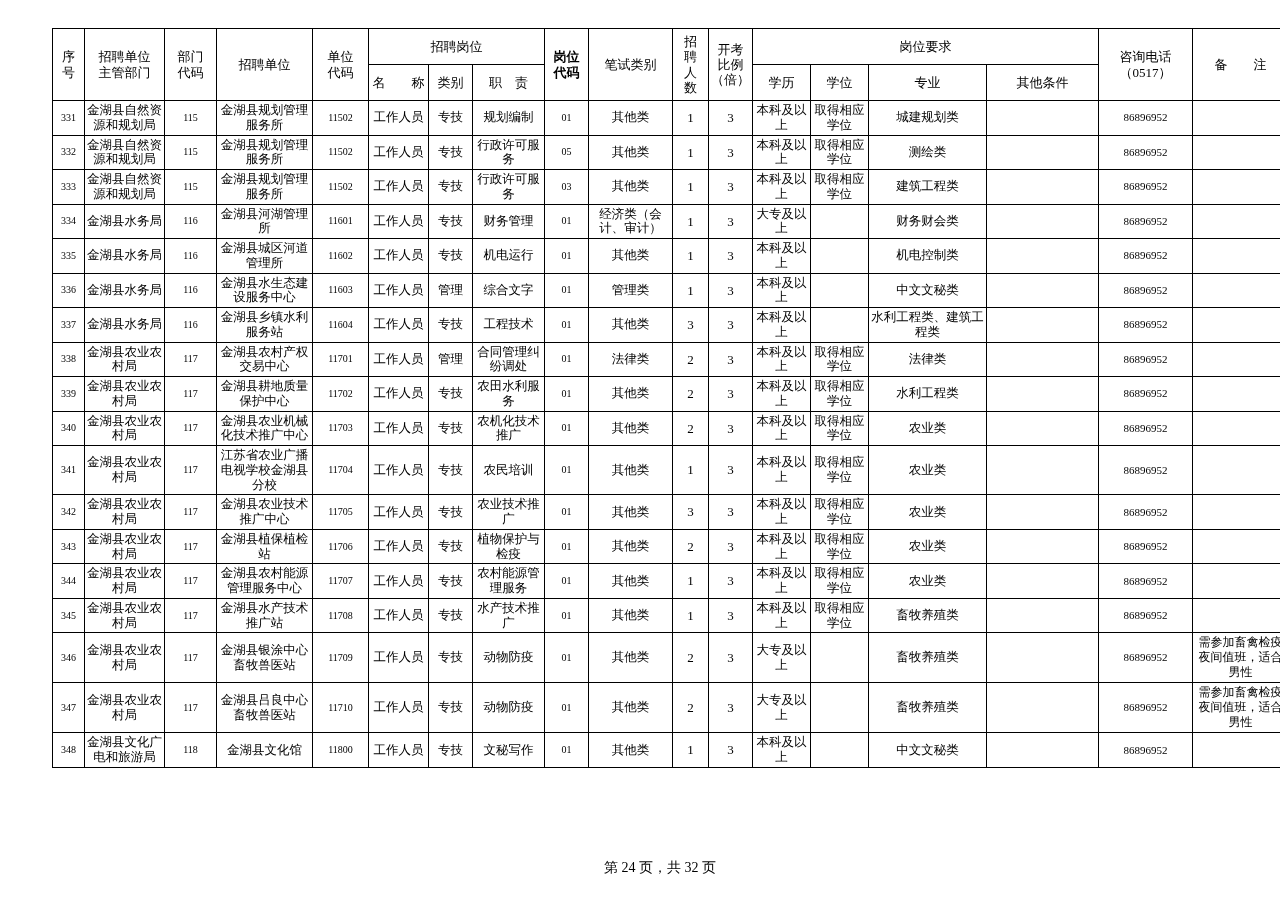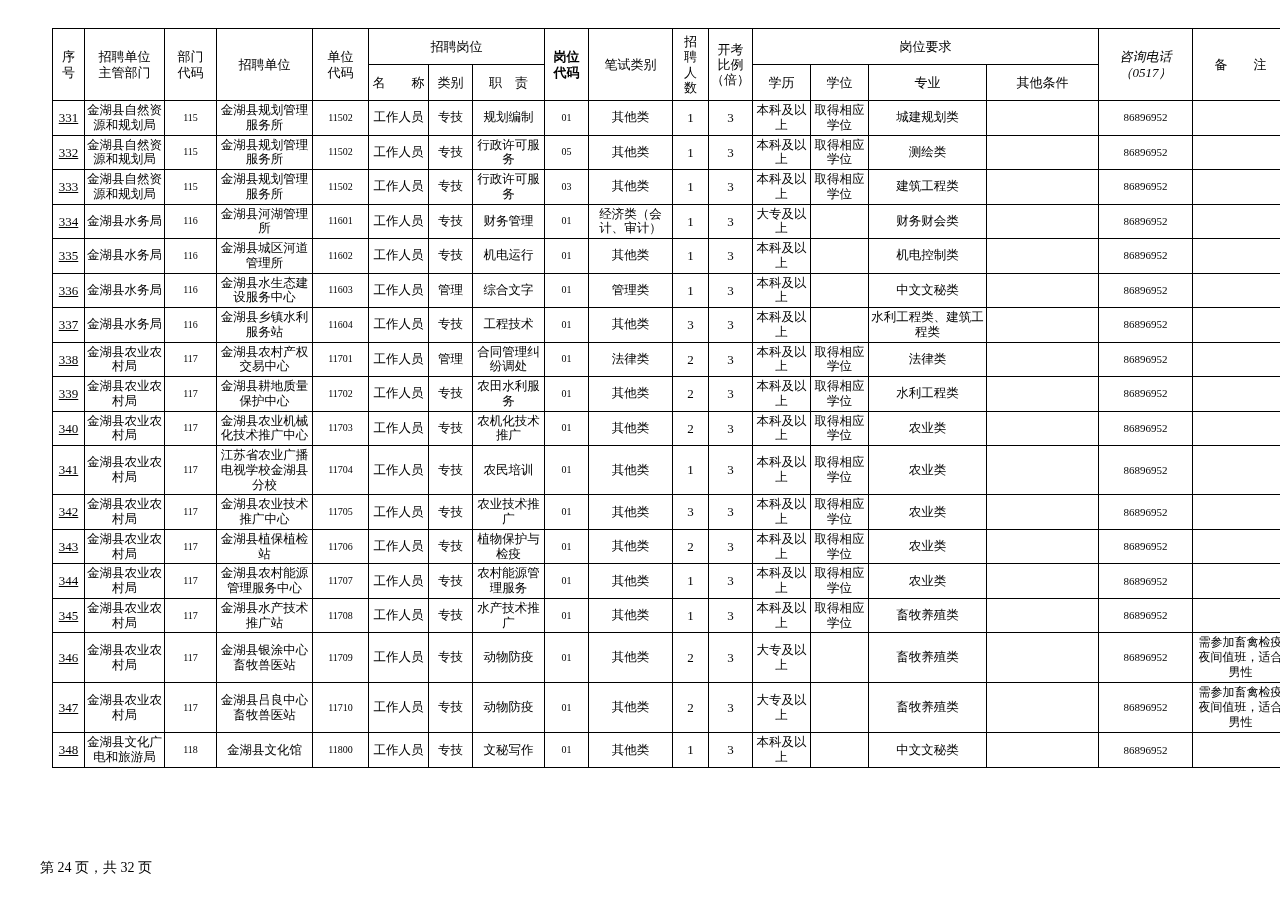--- a/index.html
+++ b/index.html
@@ -39,31 +39,31 @@
     overflow: hidden;
   }
   table.recruit thead th {
     font-weight: normal;
     font-size: 13px;
     padding: 3px 1px;
   }
   .hdr-tall {
     height: 36px;
   }
-  td.seq { font-size: 13px; text-decoration: underline; }
+  td.seq { font-size: 10px; }
   td.code { font-size: 10px; }
   td.tel { font-size: 11px; }
   td.num { font-size: 13px; }
   .note-cell { font-size: 12px; line-height: 1.25; }
   .footer {
     position: absolute;
     left: 0;
     right: 0;
     bottom: 28px;
-    text-align: left;
+    text-align: center;
     font-size: 14px;
     font-family: "Liberation Serif", "DejaVu Serif", serif;
     padding-left: 40px;
   }
   
   col.c-seq     { width: 32px; }
   col.c-super   { width: 80px; }
   col.c-deptc   { width: 52px; }
   col.c-unit    { width: 96px; }
   col.c-unitc   { width: 56px; }
@@ -122,21 +122,21 @@
 代码</th>
         <th rowspan="2">笔试类别</th>
         <th rowspan="2" style="white-space:pre-line;">招
 聘
 人
 数</th>
         <th rowspan="2" style="white-space:pre-line;margin-left:41px;">开考
 比例
 （倍）</th>
         <th colspan="4">岗位要求</th>
-        <th rowspan="2" style="white-space:pre-line;font-style:italic;">咨询电话
+        <th rowspan="2" style="white-space:pre-line;">咨询电话
 （0517）</th>
         <th rowspan="2">备　　注</th>
       </tr>
       <tr class="hdr-tall">
         <th>名　　称</th>
         <th>类别</th>
         <th>职　责</th>
         <th>学历</th>
         <th>学位</th>
         <th>专业</th>

